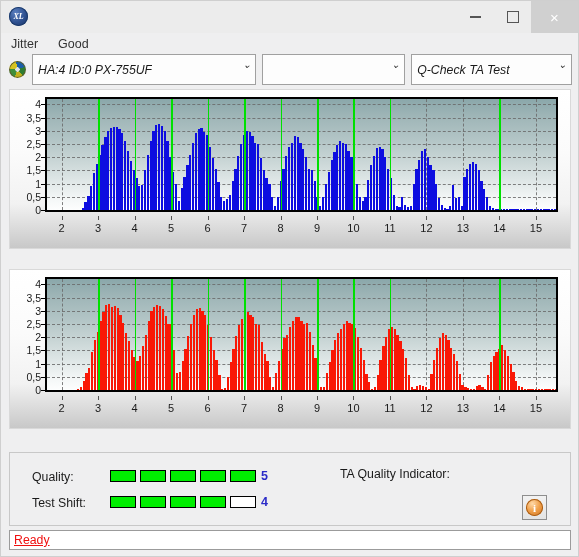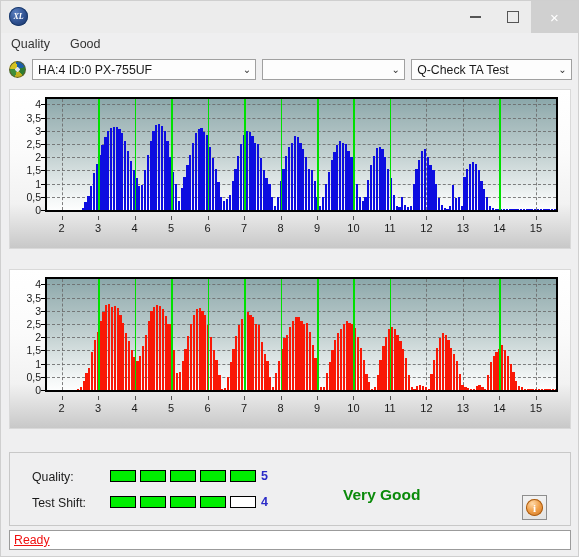--- a/index.html
+++ b/index.html
@@ -56,22 +56,22 @@
     padding:2px 6px 0 8px;background:#efeff0;
   }
   .disc-icon{
     width:17px;height:17px;border-radius:50%;flex:none;
     background:
       radial-gradient(circle at 50% 50%, #dfe4e8 0 18%, rgba(0,0,0,0) 19%),
       conic-gradient(from 200deg,#3f8f3a 0deg 70deg,#d6c320 70deg 150deg,#1b5fa8 150deg 230deg,#2e7d32 230deg 300deg,#c2b01c 300deg 360deg);
     box-shadow:inset 0 0 0 1px #5c5c2a;
   }
   .combo{
-    height:21px;background:#fdfdfd;border:1px solid #a0a0a0;
-    display:flex;align-items:center;box-sizing:border-box;position:relative;
+    height:31px;background:#fdfdfd;border:1px solid #a0a0a0;
+    display:flex;align-items:center;box-sizing:border-box;position:relative;font-style:italic;
   }
   .combo .cval{
     font-size:12.3px;color:#1a1a1a;padding-left:5px;white-space:nowrap;overflow:hidden;
   }
   .combo .carrow{
     position:absolute;right:0;top:0;width:17px;height:19px;
     display:flex;align-items:center;justify-content:center;
     font-size:10px;color:#333;
   }
   .combo.drive{width:236px;}
@@ -181,21 +181,21 @@
           <span class="min-glyph"></span>
         </div>
       <div class="win-btn">
           <span class="max-glyph"></span>
         </div>
       <div class="win-btn close">×</div>
     </div>
   </div>
 
   <div class="menubar">
-    <div class="menu-item">Quality</div>
+    <div class="menu-item">Jitter</div>
     <div class="menu-item">Good</div>
   </div>
 
   <div class="selectrow">
     <div class="disc-icon"></div>
     <div class="combo drive">
       <span class="cval">HA:4 ID:0  PX-755UF</span>
       <span class="carrow">⌄</span>
     </div>
     <div class="combo func">
@@ -739,21 +739,21 @@
     <div class="res-label" style="left:22px;top:43px;">Test Shift:</div>
     <div class="meter" style="left:100px;top:43px;" id="m-ps">
         <div class="seg on"></div>
         <div class="seg on"></div>
         <div class="seg on"></div>
         <div class="seg on"></div>
         <div class="seg"></div>
       </div>
     <div class="meter-num" style="left:251px;top:42px;">4</div>
 
-    <div class="tqi-value">Very Good</div>
+    <div class="tqi-label">TA Quality Indicator:</div>
 
     <div class="info-btn">
       <span class="info-ball">i</span>
     </div>
   </div>
 
   <div class="statusbar">
     <span class="status-text">Ready</span>
   </div>
 

